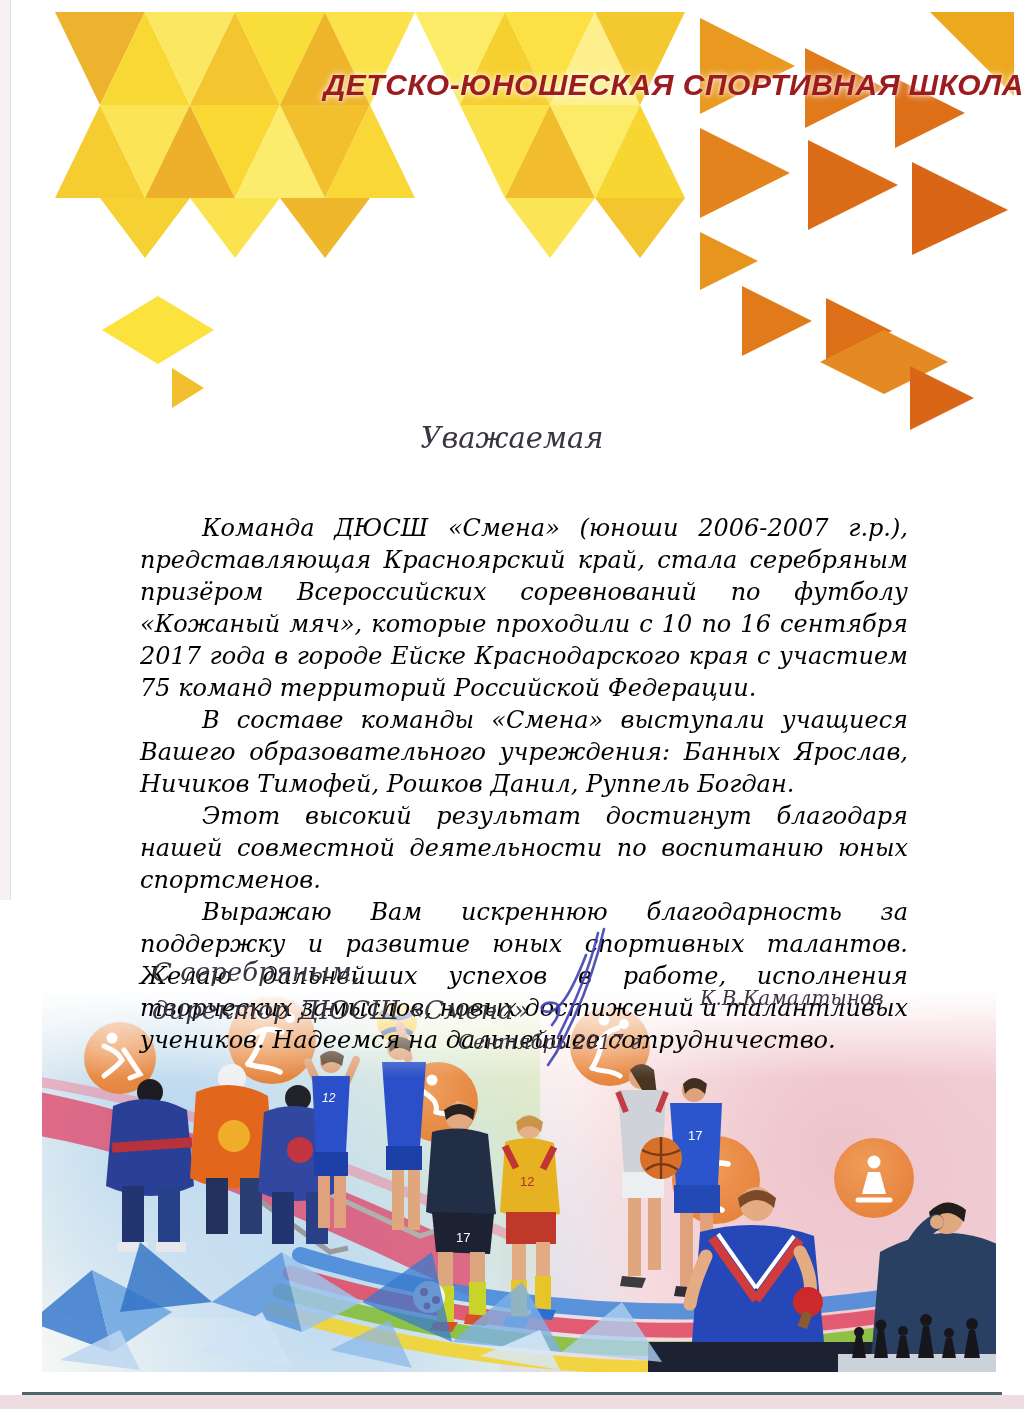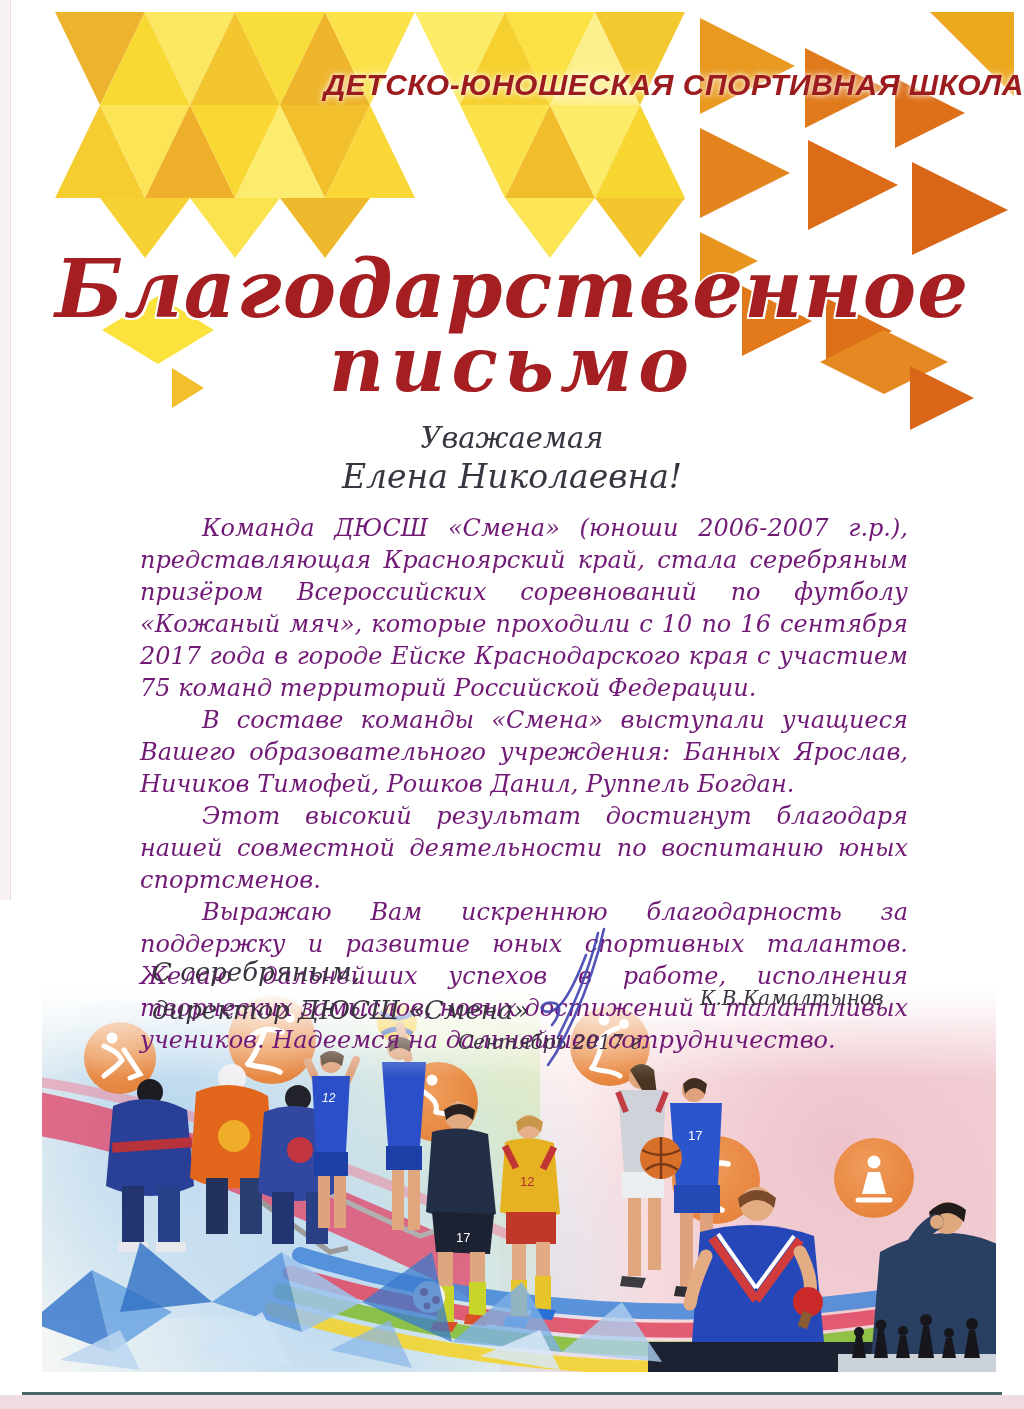--- a/index.html
+++ b/index.html
@@ -31,21 +31,21 @@
     font-style:italic;font-weight:bold;
     text-shadow:-2px 0 0 #fff,2px 0 0 #fff,0 -2px 0 #fff,0 2px 0 #fff,2px 2px 0 #fff,-2px 2px 0 #fff;}
   .title-1{font-size:80px;line-height:86px;letter-spacing:1px;}
   .title-2{font-size:76px;line-height:78px;letter-spacing:6px;margin-top:-6px;}
 
   .salutation{left:0;width:1024px;text-align:center;z-index:2;color:#3a3340;font-style:italic;}
   .sal-1{top:421px;font-size:29px;}
   .sal-2{top:457px;font-size:33px;}
 
   
-  .body-text{left:140px;top:512px;width:768px;z-index:2;color:#701a75;
+  .body-text{left:140px;top:512px;width:768px;z-index:2;color:#000000;
     font-style:italic;font-size:24px;line-height:32px;text-align:justify;}
   .body-text p{margin:0;text-indent:62px;}
 
   
   .sig-left{left:152px;top:953px;z-index:3;color:#3a3340;font-style:italic;font-size:26px;line-height:38px;}
   .sig-name{left:700px;top:986px;z-index:3;color:#3a3340;font-style:italic;font-size:20px;}
   .sig-date{left:458px;top:1030px;z-index:3;color:#3c3346;font-style:italic;font-size:20px;}
   .sig-ink{left:500px;top:905px;z-index:4;}
 
   .collage{left:0;top:988px;z-index:1;}
@@ -102,27 +102,22 @@
     <polygon points="910,366 974,398 910,430" fill="#d96517"></polygon>
 
     <polygon points="158,296 214,330 158,364 102,330" fill="#fbe23c"></polygon>
     <polygon points="172,368 204,388 172,408" fill="#f2c02e"></polygon>
   </svg>
 
   <div class="abs school-name">
     <div>ДЕТСКО-ЮНОШЕСКАЯ СПОРТИВНАЯ ШКОЛА</div>
   </div>
 
-  <div class="abs title">
-    <div class="title-1">Благодарственное</div>
-    <div class="title-2">письмо</div>
-  </div>
 
   <div class="abs salutation sal-1">Уважаемая</div>
-  <div class="abs salutation sal-2">Елена Николаевна!</div>
 
   <div class="abs body-text">
     <p>Команда ДЮСШ «Смена» (юноши 2006-2007 г.р.), представляющая Красноярский край, стала серебряным призёром Всероссийских соревнований по футболу «Кожаный мяч», которые проходили с 10 по 16 сентября 2017 года в городе Ейске Краснодарского края с участием 75 команд территорий Российской Федерации.</p>
     <p>В составе команды «Смена» выступали учащиеся Вашего образовательного учреждения: Банных Ярослав, Ничиков Тимофей, Рошков Данил, Руппель Богдан.</p>
     <p>Этот высокий результат  достигнут благодаря нашей совместной деятельности по воспитанию юных спортсменов.</p>
     <p>Выражаю Вам искреннюю благодарность за поддержку и развитие юных спортивных талантов. Желаю дальнейших успехов в работе, исполнения творческих замыслов, новых достижений и талантливых учеников. Надеемся на дальнейшее сотрудничество.</p>
   </div>
 
   <div class="abs sig-left">
     <div>С серебряным,</div>

